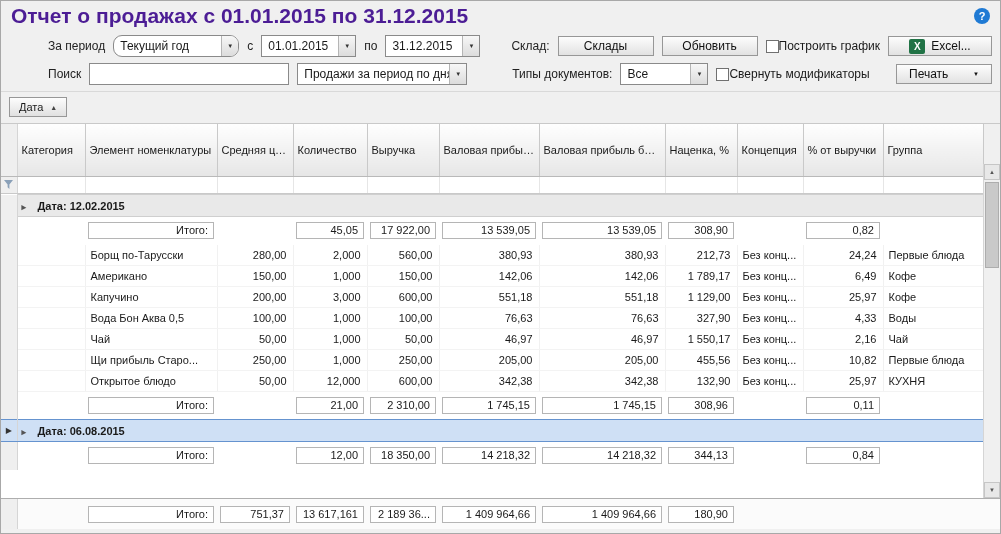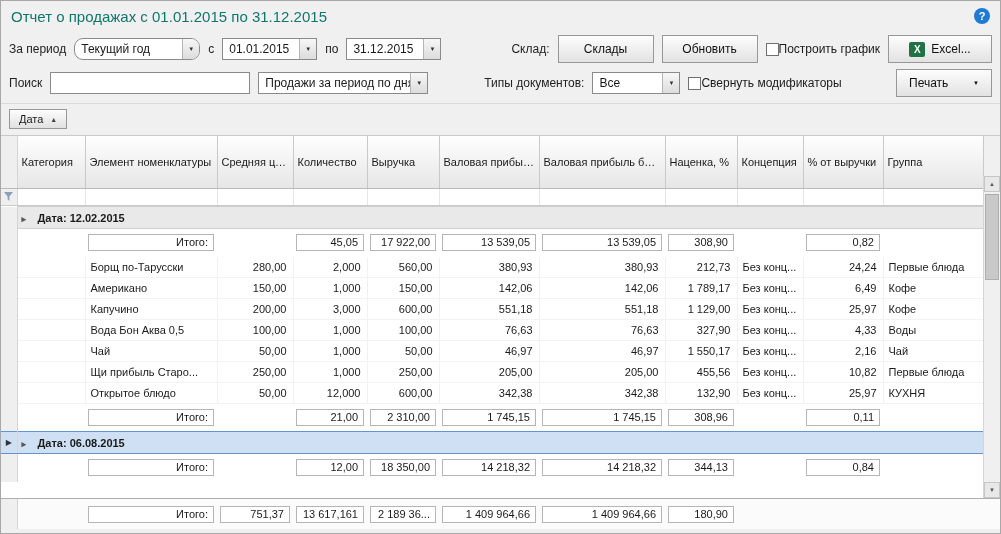--- a/index.html
+++ b/index.html
@@ -2,40 +2,40 @@
 <html><head>
 <meta charset="utf-8">
 <style>
   * { box-sizing: border-box; margin: 0; padding: 0; }
   html,body { width:1001px; height:534px; }
   body { font-family:"Liberation Sans", sans-serif; font-size:12px; color:#1a1a1a; }
   .app { width:1001px; height:534px; background:#f0f0f0; border:1px solid #a8a8a8; display:flex; flex-direction:column; overflow:hidden; }
 
   
   .titlebar { height:30px; display:flex; align-items:center; padding:0 10px; flex:0 0 auto; }
-  .title { font-size:15px; font-weight:normal; color:#0f766e; }
+  .title { font-size:21px; font-weight:bold; color:#4c1d95; }
   .help { margin-left:auto; width:16px; height:16px; border-radius:50%; background:#1f7ad4; color:#fff; font-size:11px; font-weight:bold; display:flex; align-items:center; justify-content:center; cursor:pointer; }
 
   
-  .toolbar { flex:0 0 auto; border-bottom:1px solid #d9d9d9; padding-bottom:4px; }
+  .toolbar { flex:0 0 auto; border-bottom:1px solid #d9d9d9; padding-bottom:4px;padding-left:39px; }
   .trow { display:flex; align-items:center; padding:4px 8px 2px 8px; gap:8px; }
   .lbl { white-space:nowrap; color:#222; }
   .combo { display:flex; align-items:center; height:22px; background:#fff; border:1px solid #8a8a8a; overflow:hidden; }
   .combo .val { flex:1; padding:0 6px; white-space:nowrap; overflow:hidden; }
   .combo .cbtn { width:17px; align-self:stretch; border-left:1px solid #b5b5b5; background:linear-gradient(#f7f7f7,#dcdcdc); font-size:6px; color:#333; display:flex; align-items:center; justify-content:center; cursor:pointer; }
   .w-period { width:126px;border-radius:9px; } .w-date { width:95px;justify-content:center; } .w-view { width:170px; } .w-doct { width:88px; }
   .tinput { width:200px; height:22px; border:1px solid #8a8a8a; background:#fff; padding:0 5px; font-family:"Liberation Sans",sans-serif; font-size:12px; }
-  .btn3d { height:28px; padding:0 12px; border:1px solid #979797; background:linear-gradient(#fdfdfd,#e2e2e2); font-family:"Liberation Sans",sans-serif; font-size:12px; color:#111; display:inline-flex; align-items:center; justify-content:center; gap:6px; cursor:pointer; white-space:nowrap; }
+  .btn3d { height:20px; padding:0 12px; border:1px solid #979797; background:linear-gradient(#fdfdfd,#e2e2e2); font-family:"Liberation Sans",sans-serif; font-size:12px; color:#111; display:inline-flex; align-items:center; justify-content:center; gap:6px; cursor:pointer; white-space:nowrap; }
   .btn-wh { width:96px; } .btn-upd { width:96px; } .btn-xls { width:104px; } .btn-print { width:96px; justify-content:space-between; }
   .check { display:inline-flex; align-items:center; cursor:pointer; white-space:nowrap; }
   .cb { width:13px; height:13px; background:#fff; border:1px solid #707070; display:inline-block; }
   .xlicon { width:16px; height:15px; background:#217346; color:#fff; font-weight:bold; font-size:10px; display:inline-flex; align-items:center; justify-content:center; border-radius:2px; }
   .arr { font-size:6px; color:#111; }
   .ml-auto { margin-left:auto; }
-  .gap-l { margin-left:48px; }
+  .gap-l { margin-left:37px; }
 
   
   .group-panel { flex:0 0 auto; padding:5px 20px 6px 8px; }
   .chip { display:inline-flex; align-items:center; gap:7px; border:1px solid #979797; background:linear-gradient(#fdfdfd,#e0e0e0); padding:3px 9px; font-size:11px; cursor:pointer; }
   .chip .sort { font-size:7px; color:#444; }
 
   
   .grid { flex:1 1 auto; display:flex; flex-direction:column; min-height:0; border-top:1px solid #c9c9c9; background:#fff; }
   .grid-main { flex:1 1 auto; position:relative; padding-right:17px; min-height:0; display:flex; flex-direction:column; background:#f0f0f0; }
   .grid-tbl { border-collapse:collapse; table-layout:fixed; width:982px; font-size:11px; }

